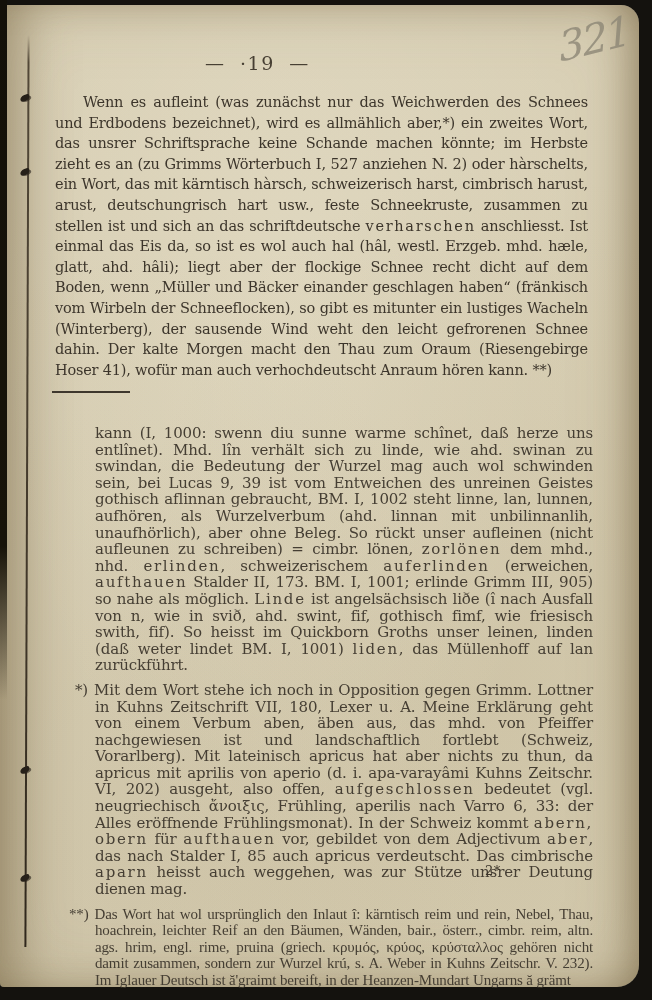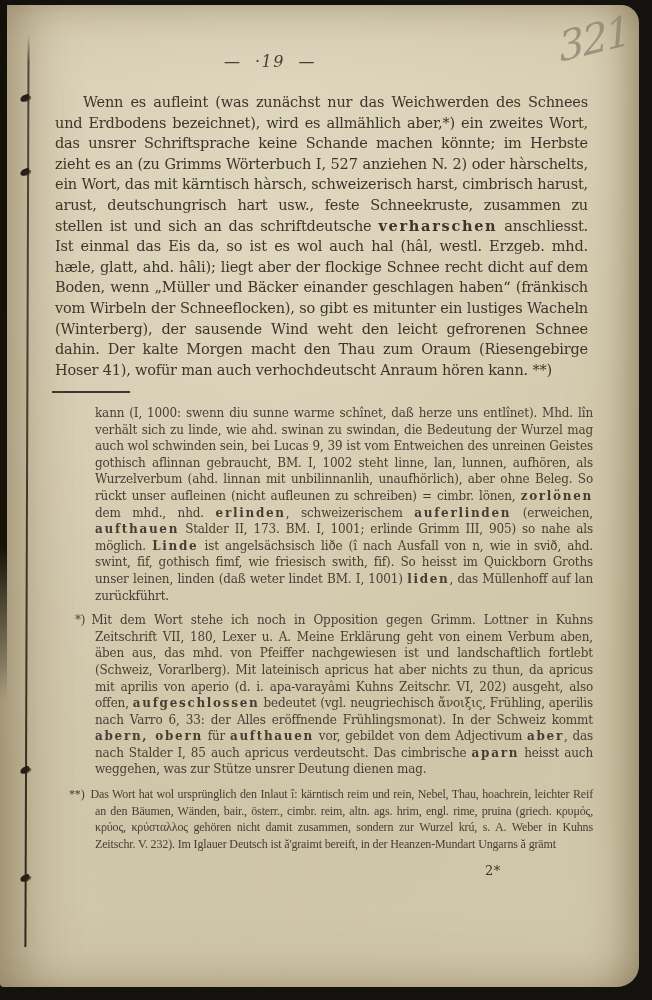--- a/index.html
+++ b/index.html
@@ -39,52 +39,51 @@
     transform:rotate(0.2deg);
   }
   .stitch{
     position:absolute;left:20px;width:10px;height:6px;
     background:#262019;border-radius:55% 35% 60% 40%;
     transform:rotate(-24deg);
     box-shadow:2px 2px 0 -1px rgba(38,32,25,.6);
   }
   .pagenum{
     position:absolute;top:47px;left:205px;width:130px;
-    text-align:center;font-size:16px;letter-spacing:1.5px;word-spacing:7px;
+    font-size:19px;letter-spacing:1.5px;word-spacing:7px;
     color:#473f33;
-    font-style:italic;
   }
   .handwritten{
     position:absolute;top:10px;left:558px;
     font-size:41px;font-style:italic;
     color:#8d8776;opacity:.8;
     transform:rotate(-14deg) skewX(-8deg);
     letter-spacing:-2px;
   }
   .main-text{
     position:absolute;top:87px;left:55px;width:533px;
     font-size:14.5px;line-height:20.6px;letter-spacing:-0.2px;
     text-align:justify;color:#3c352b;
     text-indent:28px;
   }
   .fn-rule{
     position:absolute;top:386px;left:52px;width:78px;height:2px;
     background:#3e372d;
   }
   .footnotes{
-    position:absolute;top:400px;left:95px;width:498px;
-    font-size:12px;line-height:16.6px;letter-spacing:-0.15px;
+    position:absolute;top:420px;left:95px;width:498px;
+    font-size:15px;line-height:16.6px;letter-spacing:-0.15px;
     text-align:justify;color:#453e33;
   }
   .footnotes p{margin:0 0 8px 0;}
   .footnotes p.fn-hang1{text-indent:-20px;}
   .footnotes p.fn-hang2{text-indent:-26px;font-family:Liberation Serif, serif;}
   .fn-marker{margin-right:6px;}
   .rt-b{font-weight:400;}
-  .rt-s{letter-spacing:1.7px;font-weight:bold;}
+  .rt-s{letter-spacing:1.7px;}
   .signature{
     position:absolute;top:858px;left:485px;
     font-size:13px;color:#3c352b;letter-spacing:.5px;
   }
 </style>
 </head>
 <body>
 
 <div class="scan">
 

